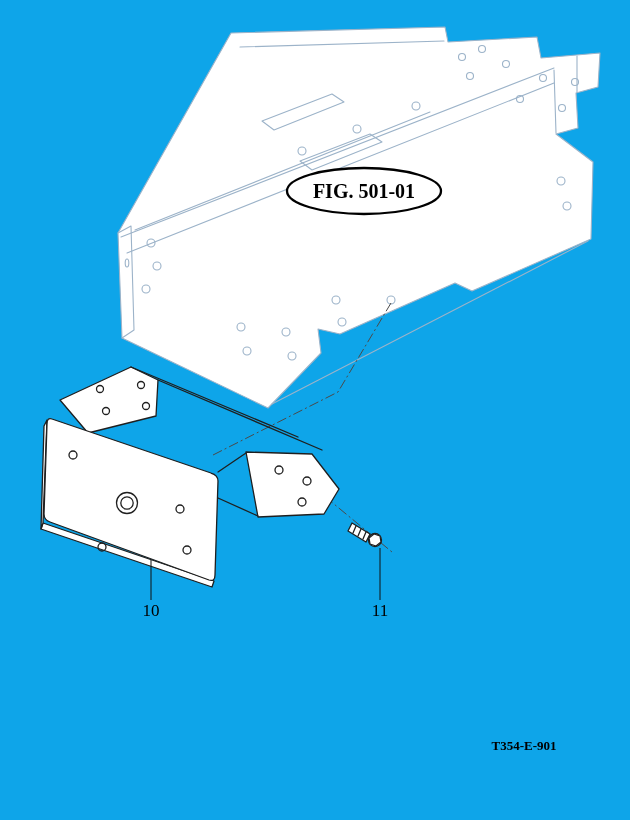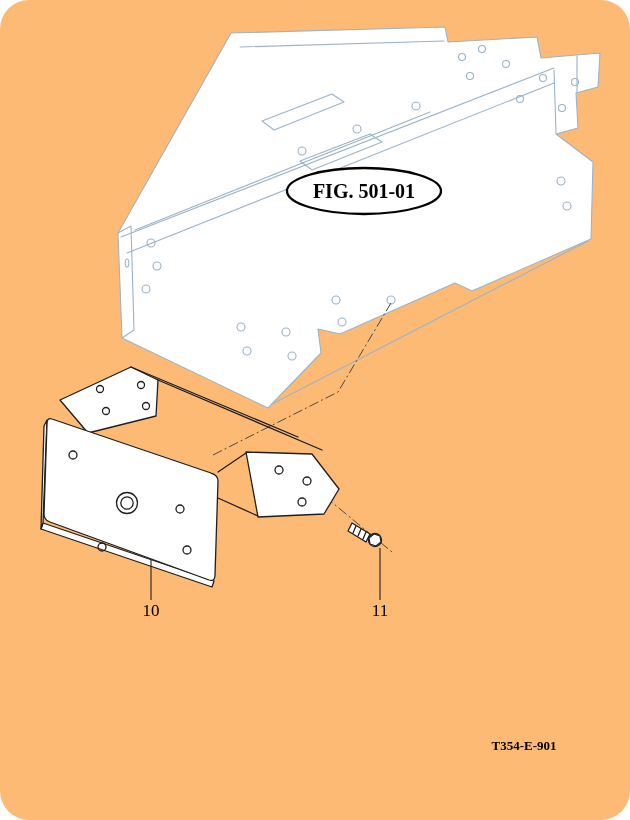--- a/index.html
+++ b/index.html
@@ -1,22 +1,21 @@
 <!DOCTYPE html>
 <html><head>
 <meta charset="utf-8">
 <style>
   html,body{margin:0;padding:0;background:#fff;}
   .canvas{
     position:relative;
     width:630px;height:820px;
-    background:#fdba74;
+    background:#0ea5e9;
     overflow:hidden;
     font-family:"Liberation Serif", serif;
-    border-radius:29px;
   }
   svg{position:absolute;left:0;top:0;}
   .fl{stroke:#9cb3c9;stroke-width:1.1;fill:none;stroke-linejoin:round;stroke-linecap:round;}
   .flf{stroke:#9cb3c9;stroke-width:1.1;fill:#ffffff;stroke-linejoin:round;}
   .pl{stroke:#1f1f1f;stroke-width:1.3;fill:none;stroke-linejoin:round;stroke-linecap:round;}
   .plf{stroke:#1f1f1f;stroke-width:1.3;fill:#ffffff;stroke-linejoin:round;}
   .dash{stroke:#4a4a4a;stroke-width:1;fill:none;stroke-dasharray:10 3 2 3;}
   .leader{stroke:#111;stroke-width:1;fill:none;}
   .callout{stroke:#000;stroke-width:2.3;fill:#ffffff;}
   .figtxt{font-family:"Liberation Serif",serif;font-weight:bold;font-size:20px;fill:#000;}

